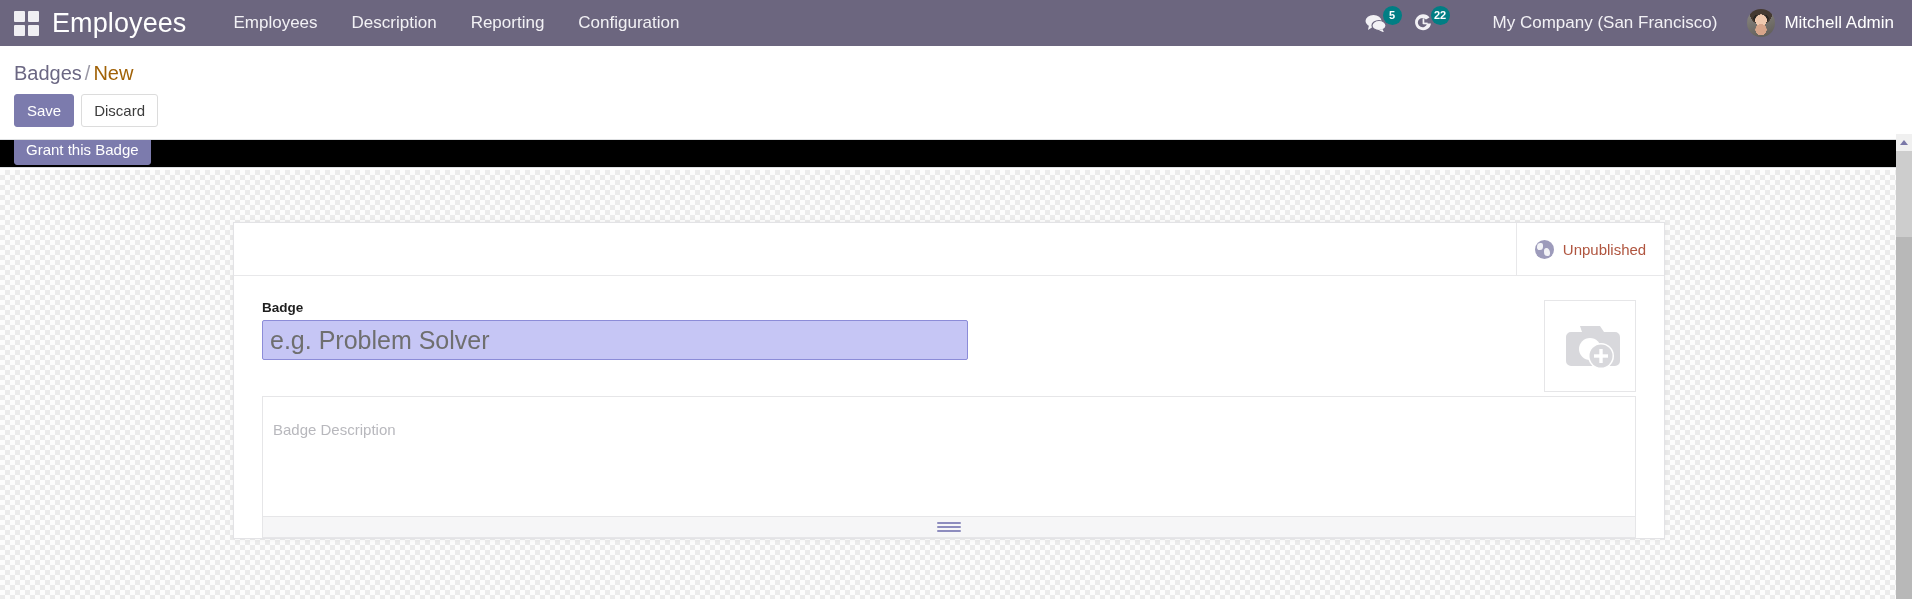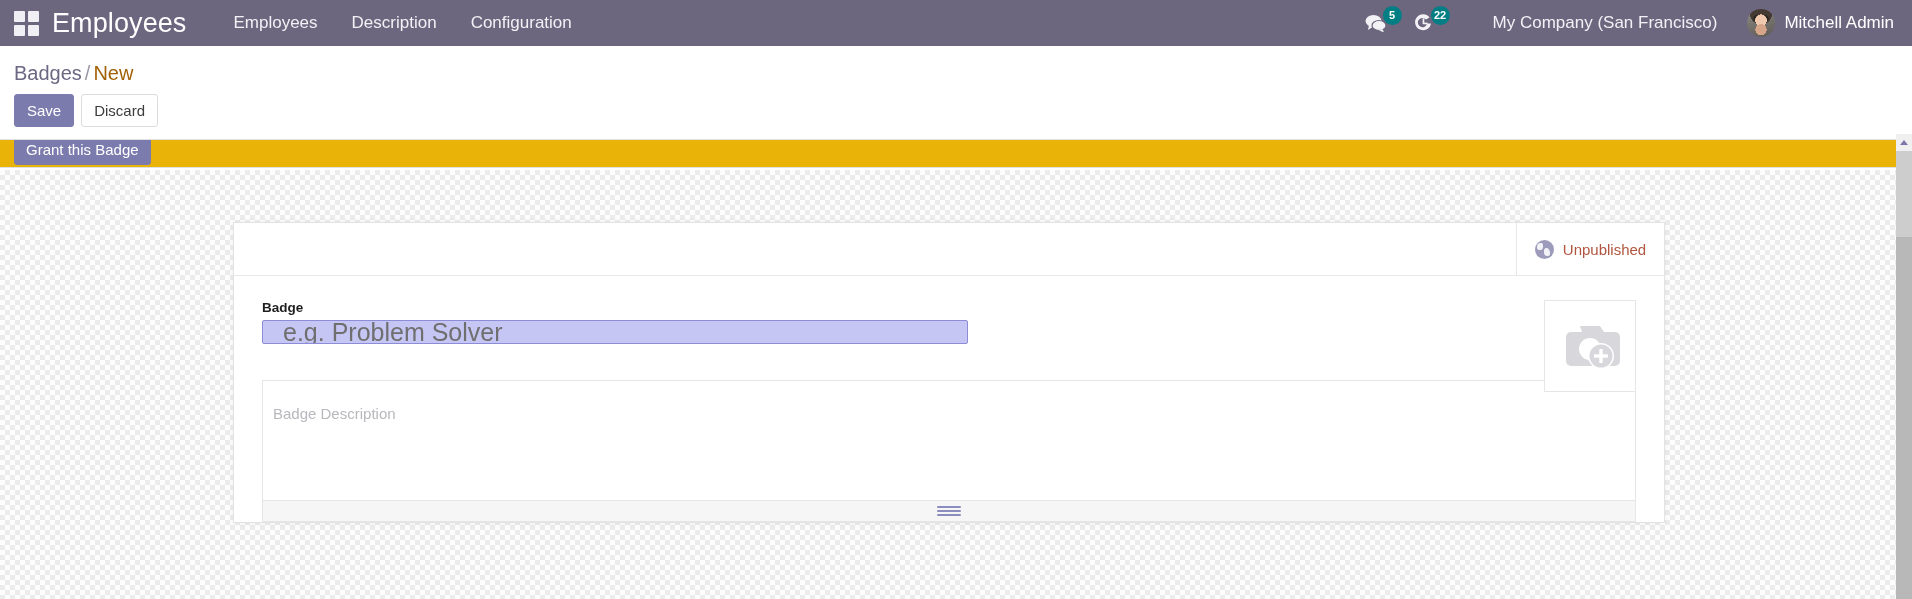--- a/index.html
+++ b/index.html
@@ -151,21 +151,21 @@
     border-color: #dcdcdc;
     color: #3c3c3c;
   }
 
   
   #action-bar {
     position: absolute;
     top: 132px; left: 0;
     width: 1896px;
     height: 36px;
-    background: #eab308;
+    background: #000000;
     border-bottom: 1px solid #dee0e2;
     display: flex; align-items: center;
     padding-left: 14px;
     z-index: 25;
   }
   #grant-badge-button {
     background: #7c7bad;
     border: 1px solid #7c7bad;
     color: #ffffff;
     font-size: 15px;
@@ -255,25 +255,25 @@
 
   #badge-label {
     font-size: 13.5px;
     font-weight: bold;
     color: #1f1f1f;
     margin-bottom: 5px;
   }
   #badge-name-input {
     display: block;
     width: 706px;
-    height: 24px;
+    height: 40px;
     font-family: "Liberation Sans", sans-serif;
     font-size: 25px;
     color: #6f6f6f;
-    padding: 2px 20px;
+    padding: 2px 7px;
     background: #c6c6f5;
     border: 1px solid #8c8cd8;
     border-radius: 2px;
     outline: none;
   }
   #badge-name-input::placeholder { color: #6f6f6f; opacity: 1; }
 
   #image-upload {
     position: absolute;
     right: 28px;
@@ -352,20 +352,21 @@
         <span></span>
         <span></span>
         <span></span>
     </div>
   </div>
 
   <div id="brand-title">Employees</div>
 
   <div class="nav-item">Employees</div>
   <div class="nav-item">Description</div>
+  <div class="nav-item">Reporting</div>
   <div class="nav-item">Configuration</div>
 
   <div id="navbar-right">
 
     <div class="sys-icon-wrap">
       <svg width="22" height="18" viewBox="0 0 22 18">
         <ellipse cx="8.5" cy="7" rx="8" ry="6" fill="#f2f1f5"></ellipse>
         <path d="M4 11 L3 16 L8.5 12.6 Z" fill="#f2f1f5"></path>
         <ellipse cx="14" cy="11.5" rx="7" ry="5" fill="#f2f1f5" stroke="#6c667f" stroke-width="1.2"></ellipse>
         <path d="M17.5 15 L19 18.5 L14 16.3 Z" fill="#f2f1f5"></path>

